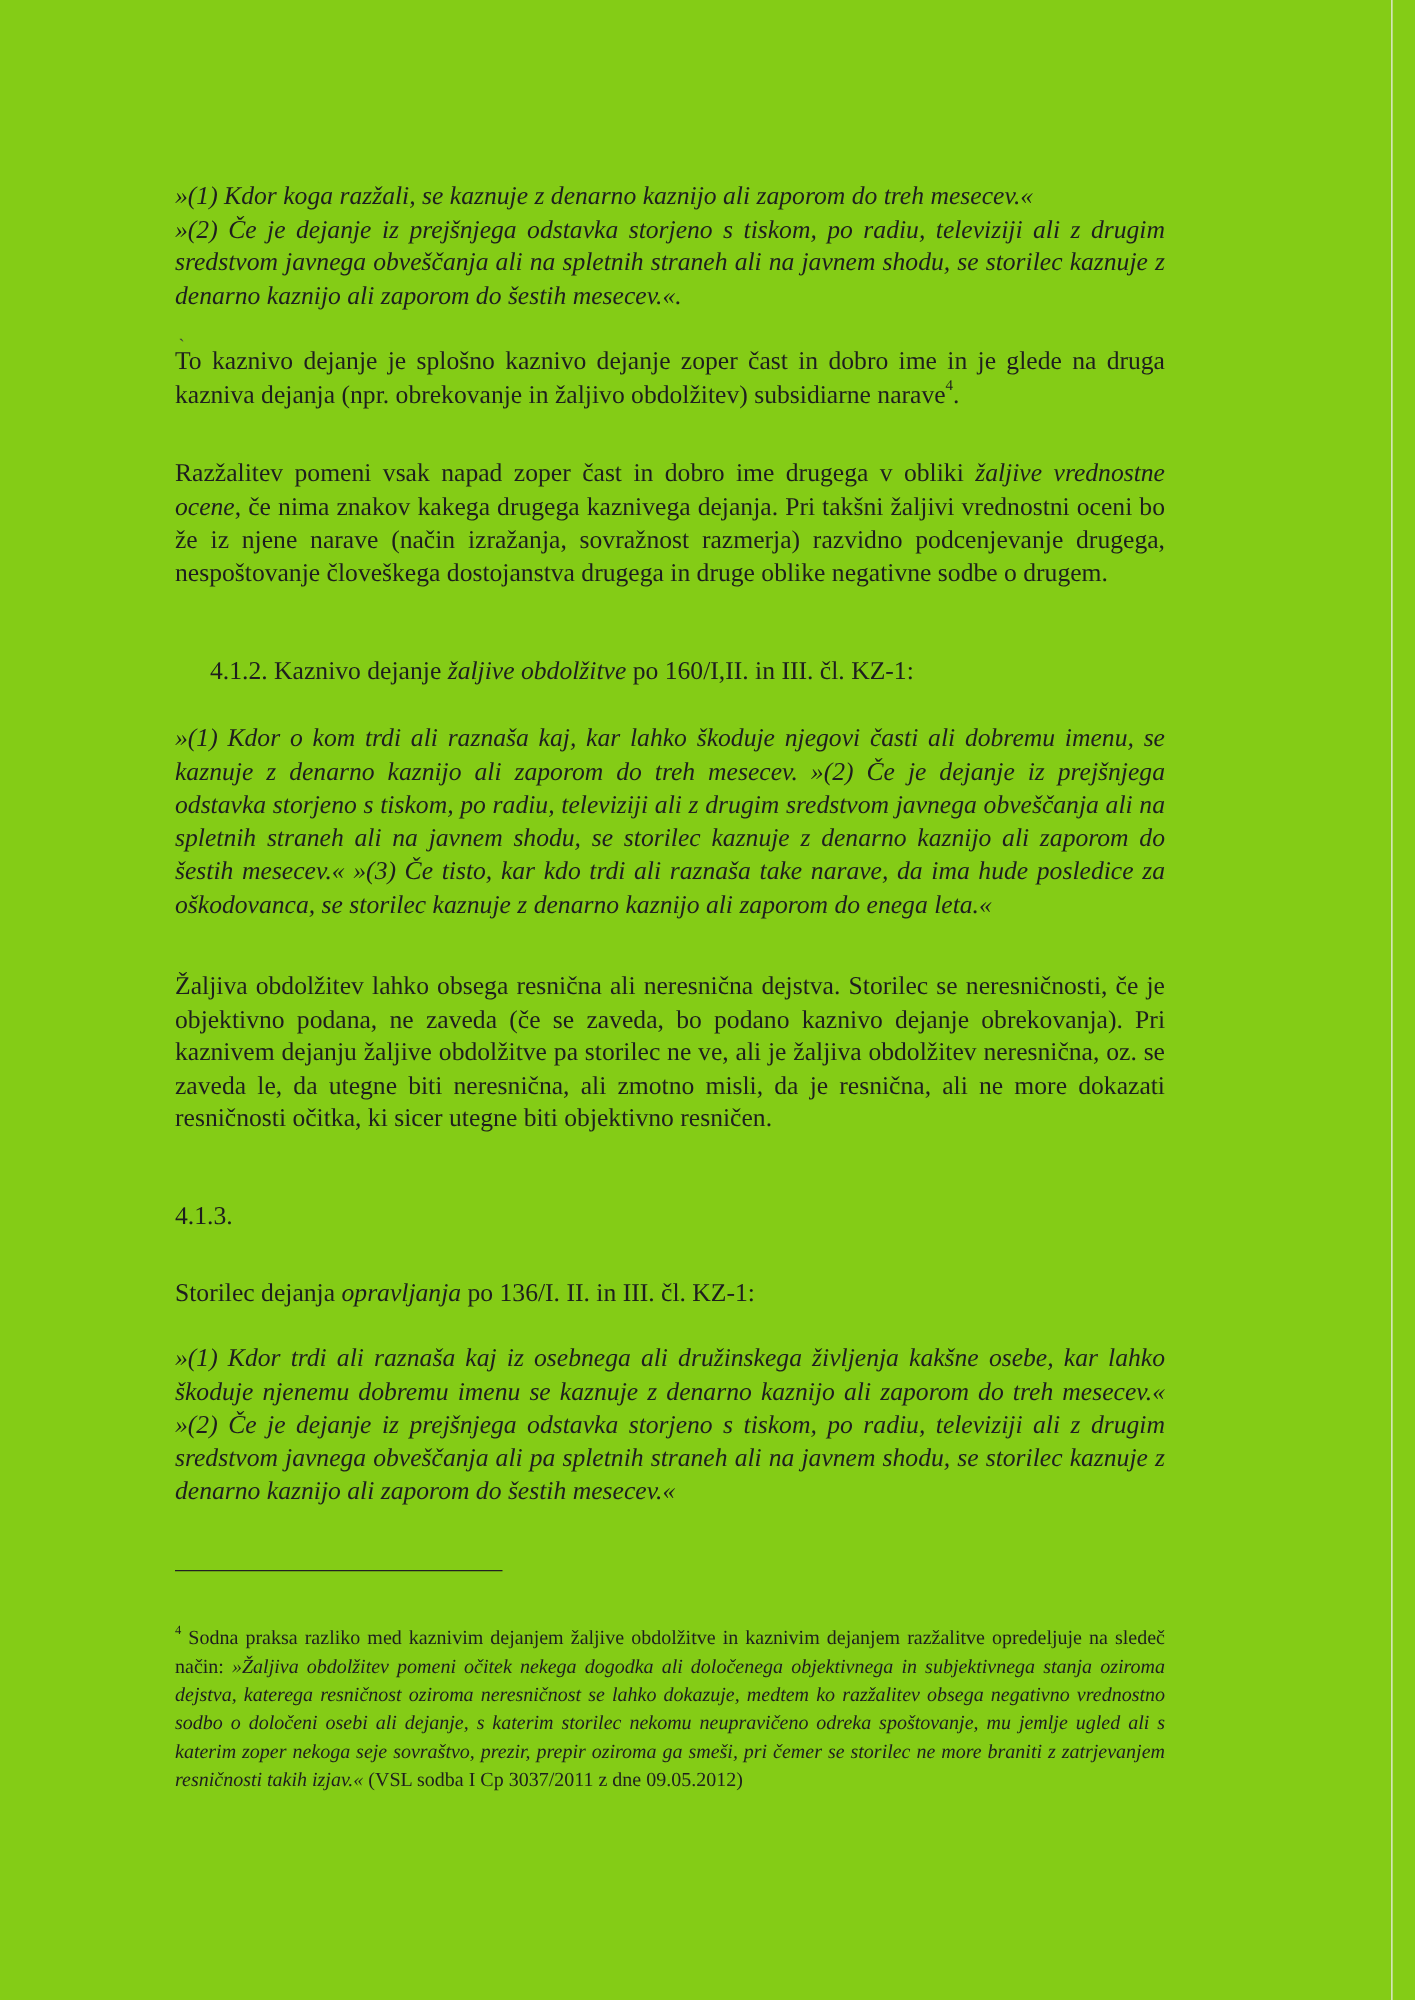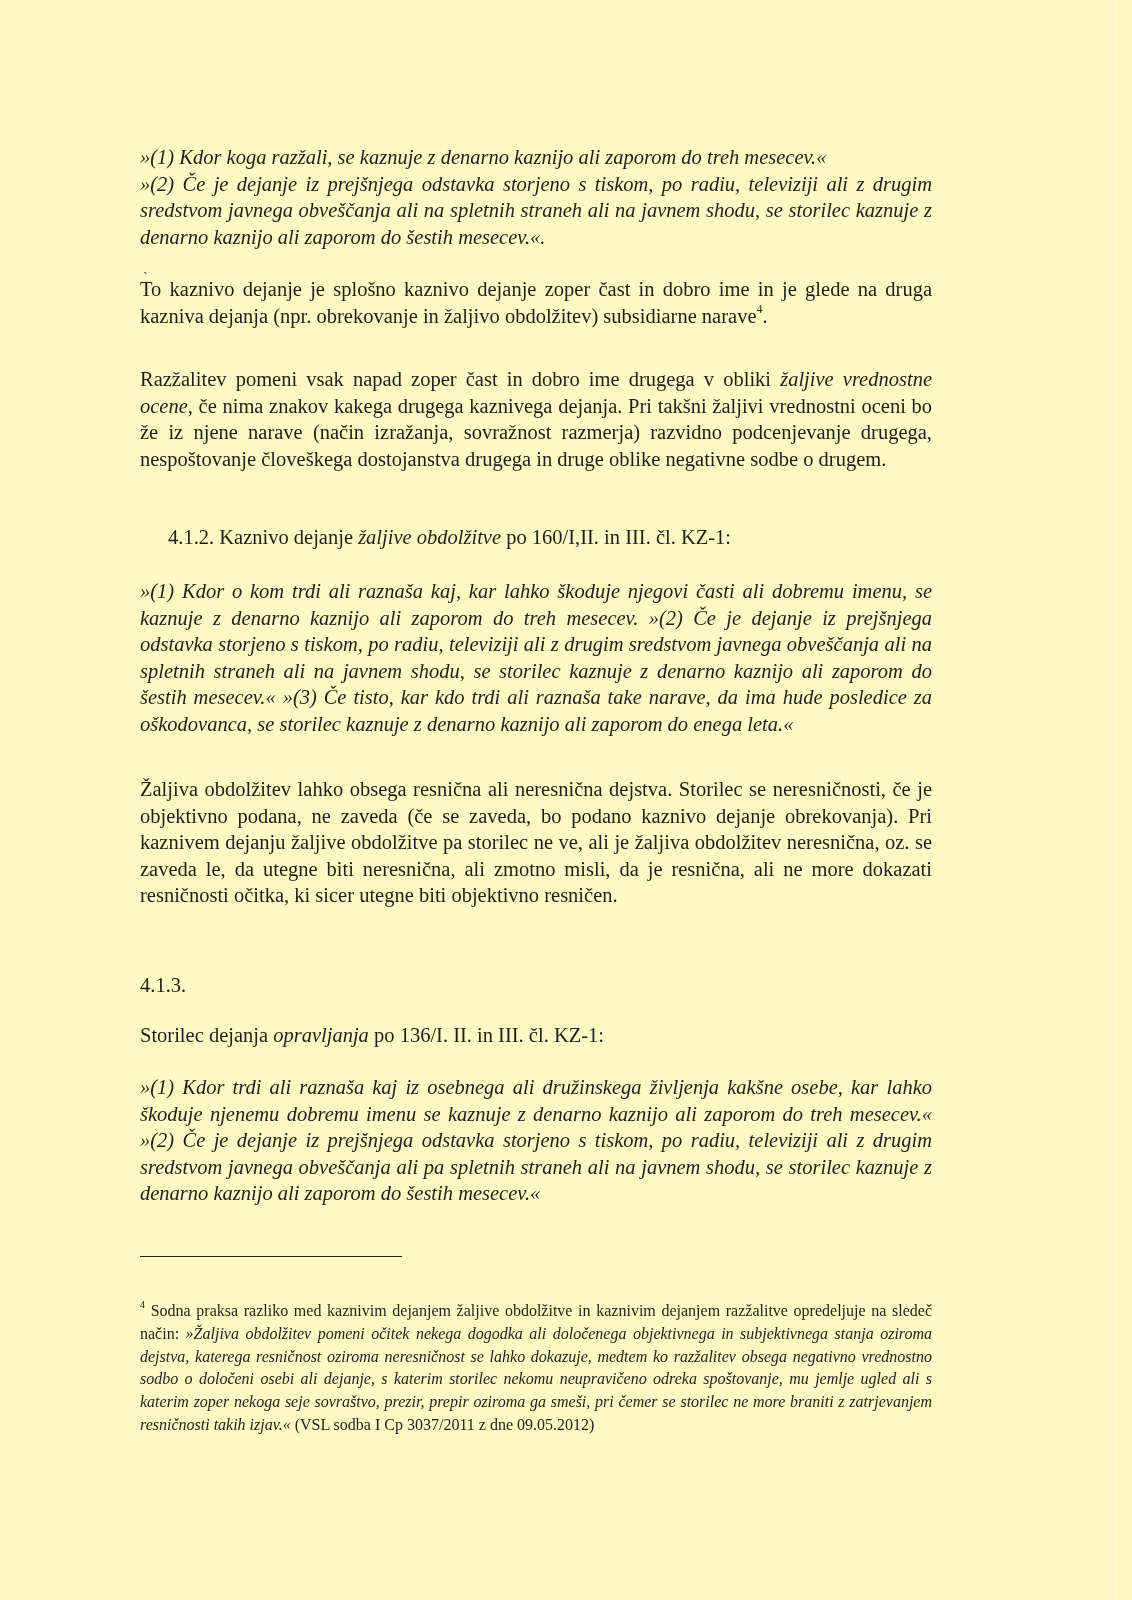--- a/index.html
+++ b/index.html
@@ -6,21 +6,21 @@
     body {
       width: 1132px; height: 1600px;
       background: #ffffff;
       position: relative;
       overflow: hidden;
       font-family: "Liberation Serif", "DejaVu Serif", serif;
       color: #1e1e1e;
     }
     .page {
       position: absolute; left: 0; top: 0; width: 1132px; height: 1600px;
-      background: #fef9c3;
+      background: #84cc16;
     }
     .scan-edge {
       position: absolute; right: 18px; top: 0; width: 1px; height: 1600px;
       background: #ececec;
     }
     .block {
       position: absolute; left: 140px; width: 792px;
       font-size: 20.5px; line-height: 26.6px;
       text-align: justify;
     }
@@ -64,21 +64,21 @@
   </div>
 
   <div class="block it" style="top:578px;">
     <p>»(1) Kdor o kom trdi ali raznaša kaj, kar lahko škoduje njegovi časti ali dobremu imenu, se kaznuje z denarno kaznijo ali zaporom do treh mesecev. »(2) Če je dejanje iz prejšnjega odstavka storjeno s tiskom, po radiu, televiziji ali z drugim sredstvom javnega obveščanja ali na spletnih straneh ali na javnem shodu, se storilec kaznuje z denarno kaznijo ali zaporom do šestih mesecev.« »(3) Če tisto, kar kdo trdi ali raznaša take narave, da ima hude posledice za oškodovanca, se storilec kaznuje z denarno kaznijo ali zaporom do enega leta.«</p>
   </div>
 
   <div class="block" style="top:776px;">
     <p>Žaljiva obdolžitev lahko obsega resnična ali neresnična dejstva. Storilec se neresničnosti, če je objektivno podana, ne zaveda (če se zaveda, bo podano kaznivo dejanje obrekovanja). Pri kaznivem dejanju žaljive obdolžitve pa storilec ne ve, ali je žaljiva obdolžitev neresnična, oz. se zaveda le, da utegne biti neresnična, ali zmotno misli, da je resnična, ali ne more dokazati resničnosti očitka, ki sicer utegne biti objektivno resničen.</p>
   </div>
 
-  <div class="block" style="top:960px;margin-top:12px;">
+  <div class="block" style="top:960px;">
     <p>4.1.3.</p>
   </div>
 
   <div class="block" style="top:1022px;">
     <p><span>Storilec dejanja </span><span class="it">opravljanja</span><span> po 136/I. II. in III. čl. KZ-1:</span></p>
   </div>
 
   <div class="block it" style="top:1074px;">
     <p>»(1) Kdor trdi ali raznaša kaj iz osebnega ali družinskega življenja kakšne osebe, kar lahko škoduje njenemu dobremu imenu se kaznuje z denarno kaznijo ali zaporom do treh mesecev.« »(2) Če je dejanje iz prejšnjega odstavka storjeno s tiskom, po radiu, televiziji ali z drugim sredstvom javnega obveščanja ali pa spletnih straneh ali na javnem shodu, se storilec kaznuje z denarno kaznijo ali zaporom do šestih mesecev.«</p>
   </div>

